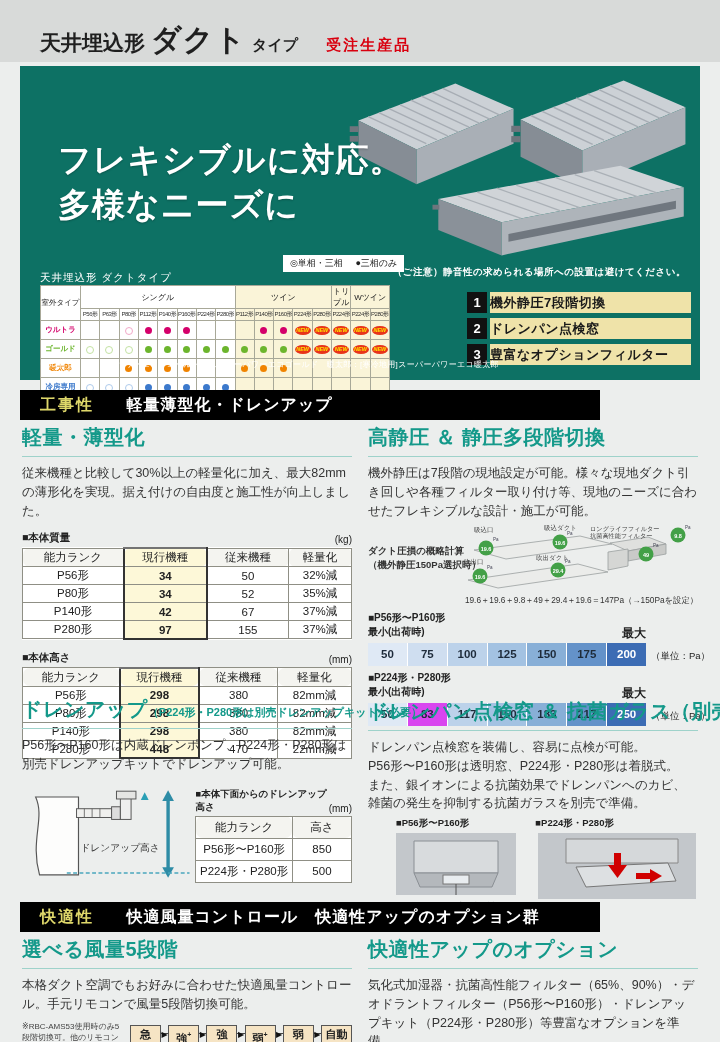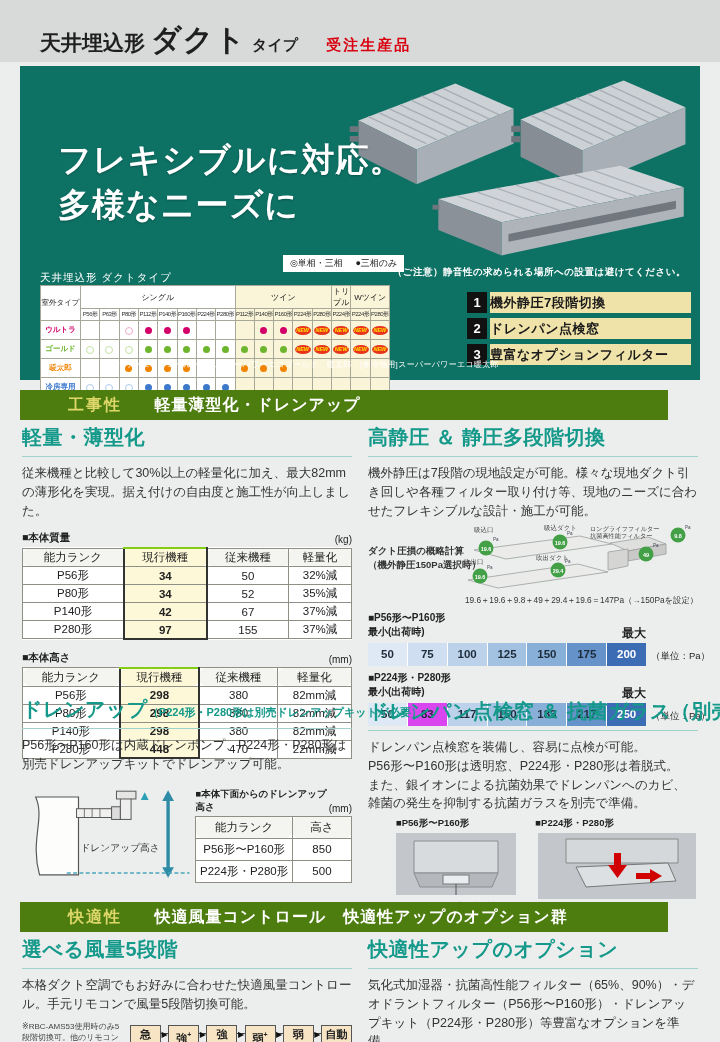--- a/index.html
+++ b/index.html
@@ -32,41 +32,41 @@
   table.lineup .corner { width:40px; font-size:7.5px; font-weight:normal; }
   table.lineup .mod { font-size:6px; height:12px; font-weight:normal; letter-spacing:-0.5px; color:#333; }
   table.lineup .rlabel { font-size:7.5px; font-weight:bold; height:11px; }
   table.lineup .cream { background:#faf4d8; }
   .dot { display:inline-block; width:7px; height:7px; border-radius:50%; vertical-align:middle; }
   .ring { display:inline-block; width:8px; height:8px; border-radius:50%; border:1.5px solid; vertical-align:middle; background:transparent; }
   .newtag { display:inline-block; width:16px; height:9px; background:#e8341a; border-radius:50%; color:#ffe100; font-size:5.5px; font-weight:bold; font-style:italic; line-height:9px; vertical-align:middle; }
   .hero-footnote { position:absolute; left:20px; top:293px; color:#fff; font-size:8px; letter-spacing:.3px; }
 
   
-  .secbar { position:absolute; left:20px; width:648px; height:30px; background:#4d7c0f; line-height:30px; white-space:nowrap;padding-left:28px; }
+  .secbar { position:absolute; left:20px; width:580px; height:30px; background:#000000; line-height:30px; white-space:nowrap; }
   .s1 { top:390px; } .s2 { top:902px; }
   .sectag { color:#ded76a; font-size:16px; font-weight:bold; margin-left:20px; letter-spacing:2px; }
   .sectitle { color:#fff; font-size:16px; font-weight:bold; margin-left:28px; letter-spacing:1px; }
 
   
   .block { position:absolute; width:330px; }
   #lw { left:22px; top:424px; } #sp { left:368px; top:424px; }
   #du { left:22px; top:696px; } #dp { left:368px; top:698px; }
   #af { left:22px; top:936px; } #op { left:368px; top:936px; }
   .h2 { color:#14998a; font-size:20px; font-weight:bold; border-bottom:1px solid #9ed2ca; padding-bottom:5px; margin-bottom:7px; letter-spacing:.5px; white-space:nowrap; }
   .h2 .hnote { font-size:11px; letter-spacing:0; }
   .body { font-size:12.5px; line-height:1.5; color:#333; }
 
   .tlabel { display:flex; justify-content:space-between; align-items:flex-end; font-size:10.5px; font-weight:bold; color:#222; margin-top:11px; margin-bottom:2px; }
   .tlabel .unit { font-weight:normal; font-size:10px; }
   .spec table { width:100%; border-collapse:collapse; font-size:11.5px; background:#fff; }
   .spec th, .spec td { border:1px solid #8f8f85; text-align:center; height:14px; padding:1px 2px; font-weight:normal; color:#222; }
   .spec th { background:#f4f4f0;border-radius:7px; }
   .spec .hl { background:#fdf8d8; border-left:2px solid #333; border-right:2px solid #333; }
-  .spec thead .hl { border-top:2px solid #84cc16; }
+  .spec thead .hl { border-top:2px solid #737373; }
   .spec tbody td.hl { font-weight:bold; }
   .spec tbody tr:last-child td.hl { border-bottom:2px solid #333; }
   .spec.narrow th:first-child, .spec.narrow td:first-child { width:62%; }
   .spec.narrow th, .spec.narrow td { height:22px; }
 
   .drainrow { display:flex; margin-top:14px; }
   .drainrow .dtab { width:158px; margin-left:3px; }
   .dtab .tlabel { margin-top:0; font-size:9.5px; }
 
   .ductdiag { display:flex; margin-top:4px; }

